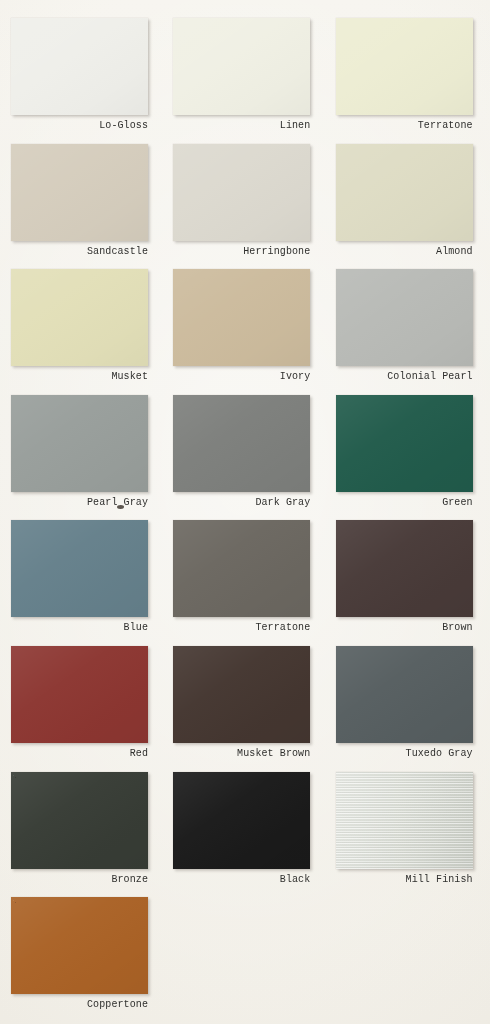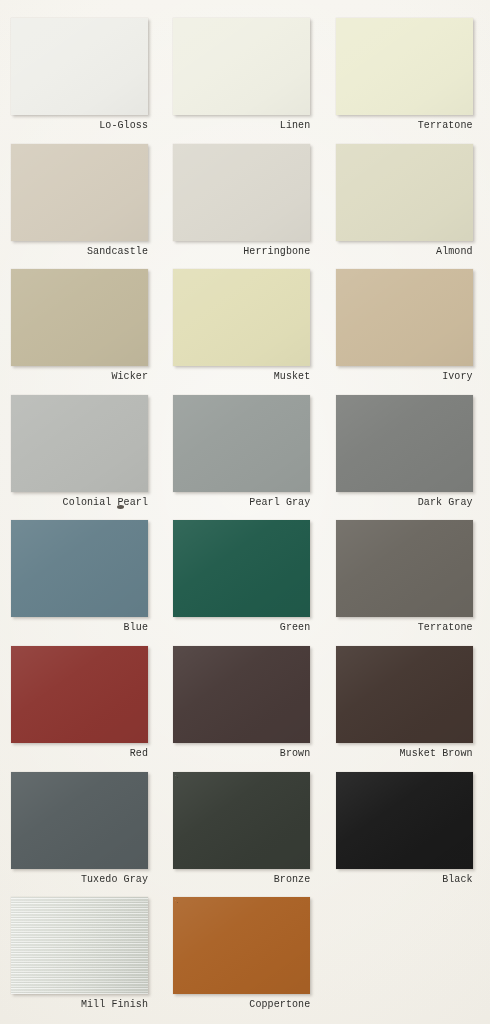--- a/index.html
+++ b/index.html
@@ -152,62 +152,58 @@
       </div>
       <div class="swatch-cell">
         <div class="swatch-chip" style="background-color: rgb(220, 217, 207);"></div>
         <div class="swatch-label">Herringbone</div>
       </div>
       <div class="swatch-cell">
         <div class="swatch-chip" style="background-color: rgb(222, 220, 196);"></div>
         <div class="swatch-label">Almond</div>
       </div>
       <div class="swatch-cell">
-        <div class="swatch-chip" style="background-color: rgb(195, 186, 158);"></div>
-        <div class="swatch-label">Wicker</div>
-      </div>
-      <div class="swatch-cell">
         <div class="swatch-chip" style="background-color: rgb(226, 223, 184);"></div>
         <div class="swatch-label">Musket</div>
       </div>
       <div class="swatch-cell">
         <div class="swatch-chip" style="background-color: rgb(204, 187, 157);"></div>
         <div class="swatch-label">Ivory</div>
       </div>
       <div class="swatch-cell">
         <div class="swatch-chip" style="background-color: rgb(184, 186, 182);"></div>
         <div class="swatch-label">Colonial Pearl</div>
       </div>
       <div class="swatch-cell">
         <div class="swatch-chip" style="background-color: rgb(152, 158, 155);"></div>
         <div class="swatch-label">Pearl Gray</div>
       </div>
       <div class="swatch-cell">
         <div class="swatch-chip" style="background-color: rgb(125, 127, 124);"></div>
         <div class="swatch-label">Dark Gray</div>
       </div>
       <div class="swatch-cell">
+        <div class="swatch-chip" style="background-color: rgb(33, 91, 75);"></div>
+        <div class="swatch-label">Green</div>
+      </div>
+      <div class="swatch-cell">
         <div class="swatch-chip" style="background-color: rgb(101, 128, 139);"></div>
         <div class="swatch-label">Blue</div>
       </div>
       <div class="swatch-cell">
-        <div class="swatch-chip" style="background-color: rgb(33, 91, 75);"></div>
-        <div class="swatch-label">Green</div>
-      </div>
-      <div class="swatch-cell">
         <div class="swatch-chip" style="background-color: rgb(107, 103, 96);"></div>
         <div class="swatch-label">Terratone</div>
       </div>
       <div class="swatch-cell">
+        <div class="swatch-chip" style="background-color: rgb(72, 58, 56);"></div>
+        <div class="swatch-label">Brown</div>
+      </div>
+      <div class="swatch-cell">
         <div class="swatch-chip" style="background-color: rgb(140, 54, 49);"></div>
         <div class="swatch-label">Red</div>
-      </div>
-      <div class="swatch-cell">
-        <div class="swatch-chip" style="background-color: rgb(72, 58, 56);"></div>
-        <div class="swatch-label">Brown</div>
       </div>
       <div class="swatch-cell">
         <div class="swatch-chip" style="background-color: rgb(68, 54, 48);"></div>
         <div class="swatch-label">Musket Brown</div>
       </div>
       <div class="swatch-cell">
         <div class="swatch-chip" style="background-color: rgb(86, 94, 96);"></div>
         <div class="swatch-label">Tuxedo Gray</div>
       </div>
       <div class="swatch-cell">

